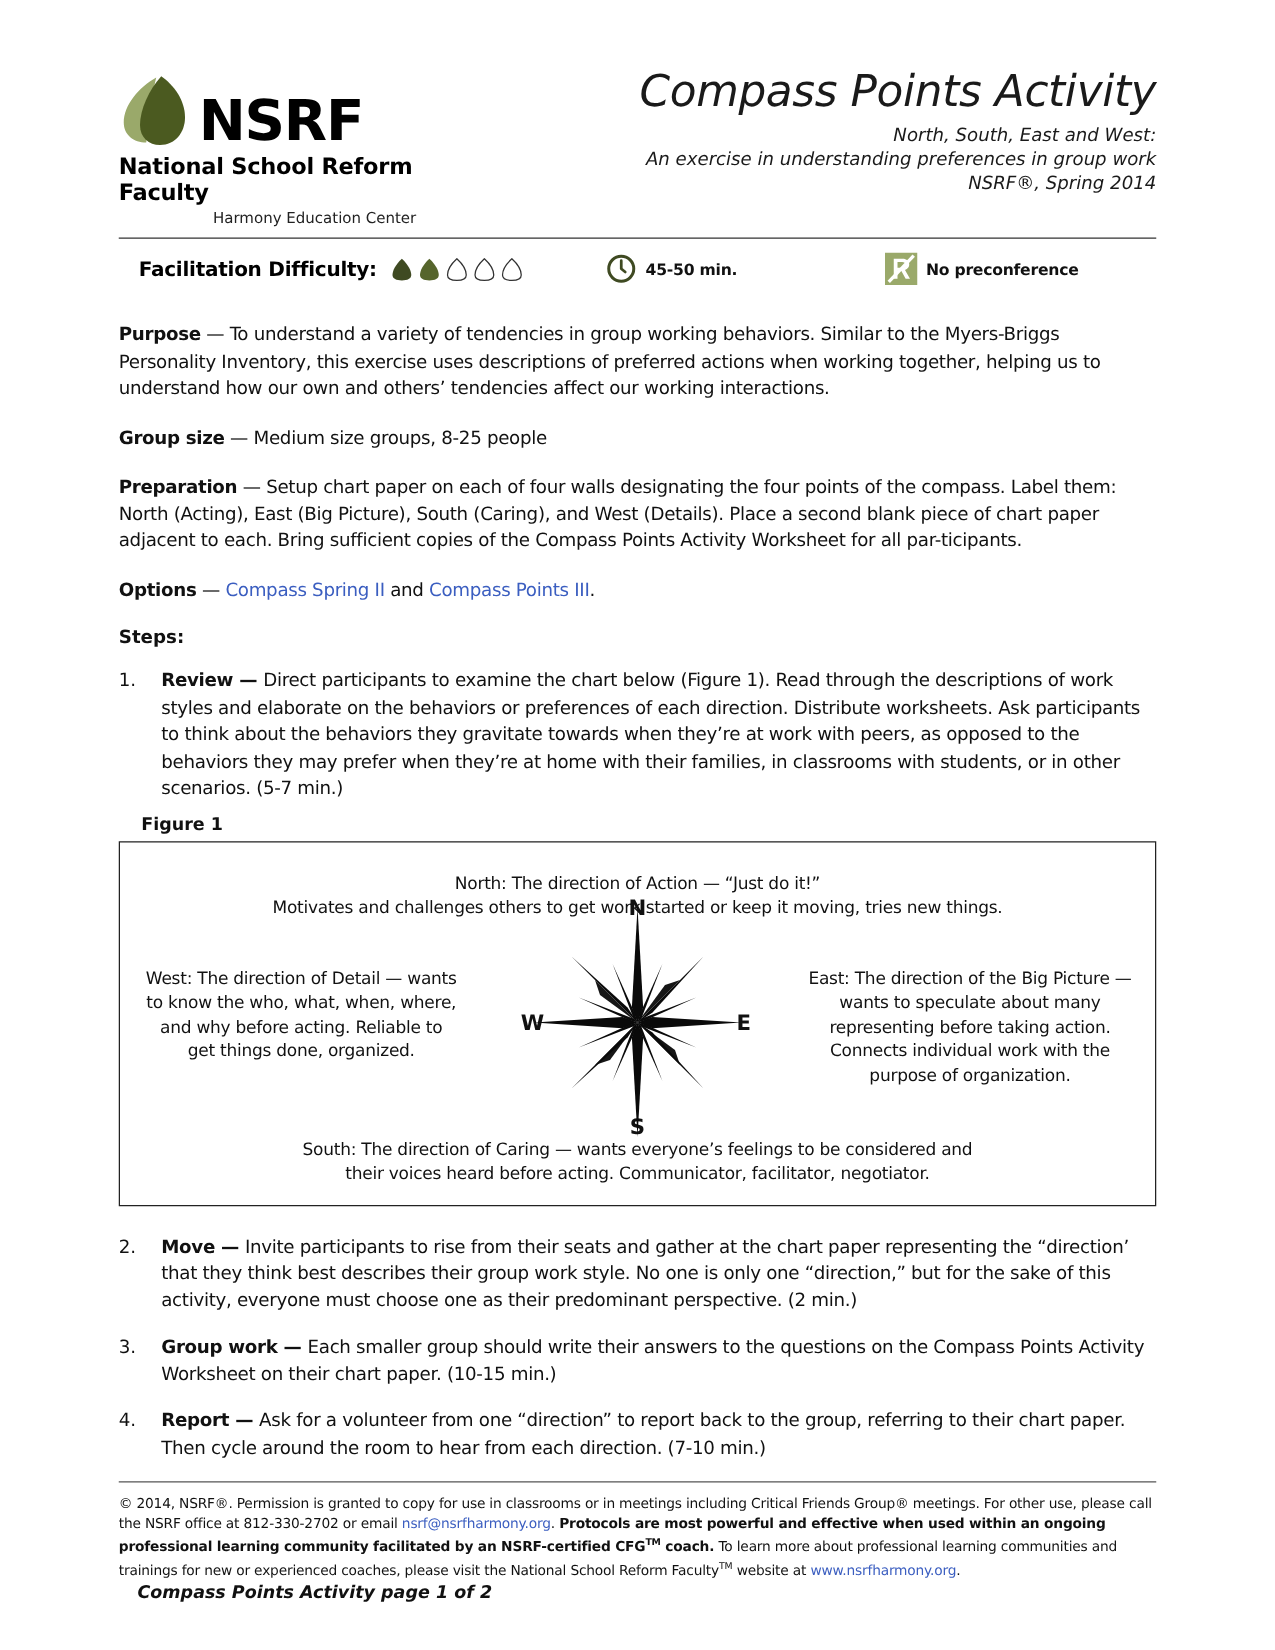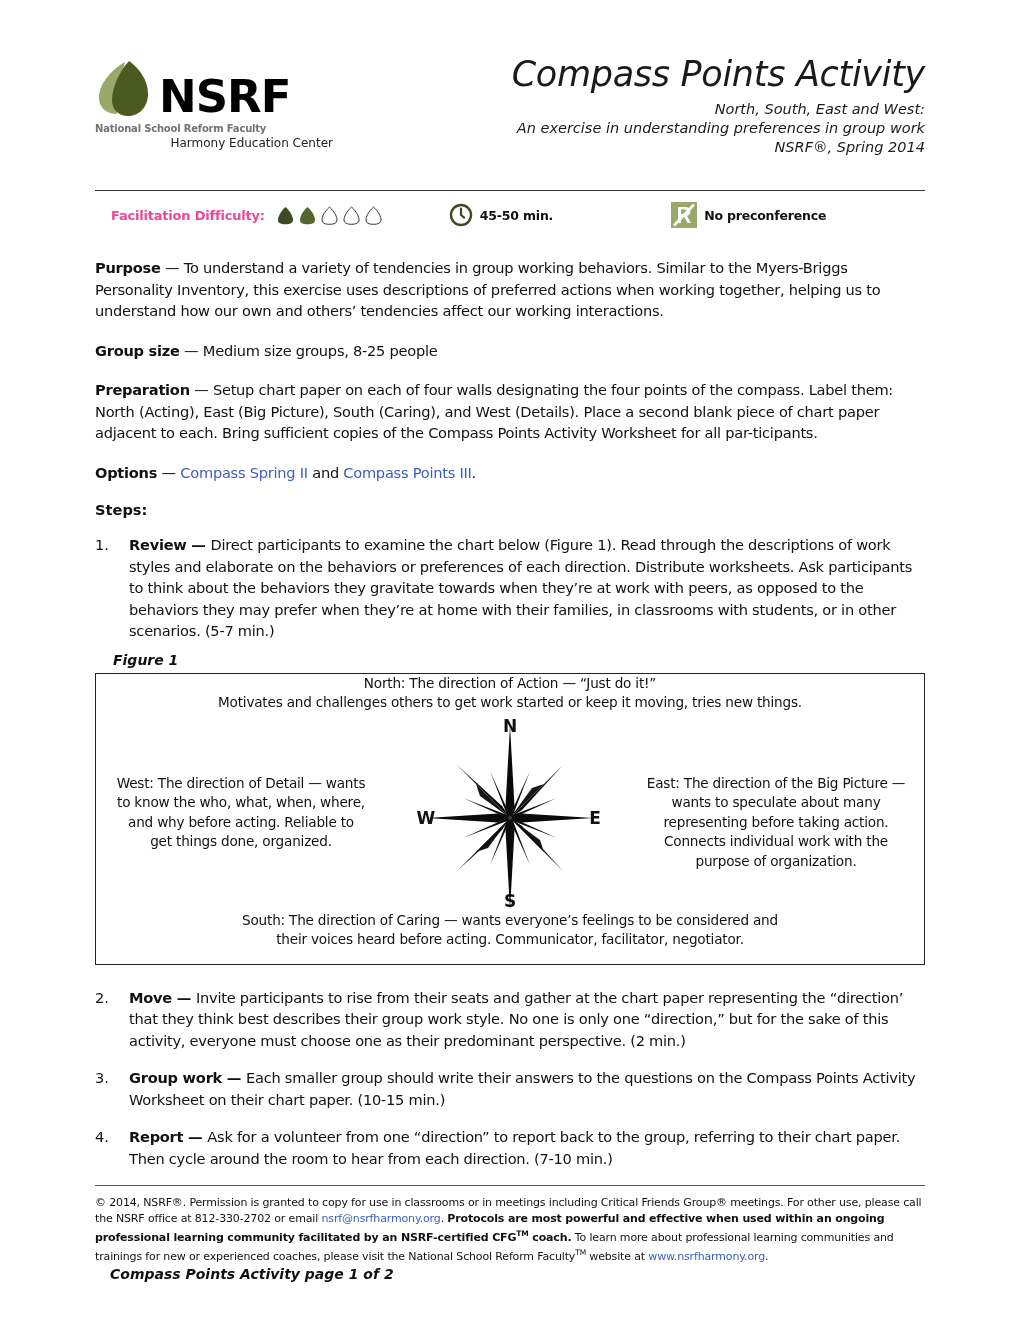--- a/index.html
+++ b/index.html
@@ -54,22 +54,22 @@
     font-size: 45px;
     line-height: 45px;
     letter-spacing: -1px;
     color: #000;
     margin-left: 2px;
     margin-bottom: 1px;
   }
   .logo-sub {
     font-family: "DejaVu Sans", sans-serif;
     font-weight: bold;
-    font-size: 10px;
-    color: #737373;
+    font-size: 18px;
+    color: #000000;
     margin-top: 3px;
     letter-spacing: -0.2px;
   }
   .logo-sub2 {
     font-family: "DejaVu Sans", sans-serif;
     font-size: 12px;
     color: #222;
     text-align: right;
     margin-top: 2px;
     padding-right: 2px;
@@ -107,23 +107,23 @@
     align-items: center;
     height: 48px;
     padding-left: 16px;
     font-family: "DejaVu Sans", sans-serif;
   }
   .meta-item {
     display: flex;
     align-items: center;
   }
   .meta-label {
-    font-size: 13px;
-    font-weight: bold;
-    color: #ec4899;
+    font-size: 16px;
+    font-weight: bold;
+    color: #000000;
     letter-spacing: -0.2px;
   }
   .leaves {
     display: flex;
     align-items: center;
     margin-left: 12px;
   }
   .leaf-icon { margin-right: 5px; display:block; }
   .meta-text {
     font-size: 12.5px;
@@ -172,21 +172,20 @@
     flex: 1;
     font-size: 14.6px;
     line-height: 21.5px;
     color: #111;
     letter-spacing: -0.25px;
   }
 
   
   .figure-label {
     font-family: "DejaVu Sans", sans-serif;
-    font-style: italic;
     font-weight: bold;
     font-size: 14px;
     color: #111;
     margin: -6px 0 5px 18px;
   }
   .figure-box {
     border: 1.4px solid #222;
     height: 290px;
     position: relative;
     margin-bottom: 22px;
@@ -194,21 +193,21 @@
   .fig-text {
     font-family: "DejaVu Sans", sans-serif;
     font-size: 13.6px;
     line-height: 19.5px;
     color: #111;
     text-align: center;
     letter-spacing: -0.2px;
   }
   .fig-north {
     position: absolute;
-    top: 0; left: 50%;
+    top: 24px; left: 50%;
     transform: translateX(-50%);
     width: 680px;
   }
   .fig-south {
     position: absolute;
     bottom: 14px; left: 50%;
     transform: translateX(-50%);
     width: 660px;
   }
   .fig-west {

